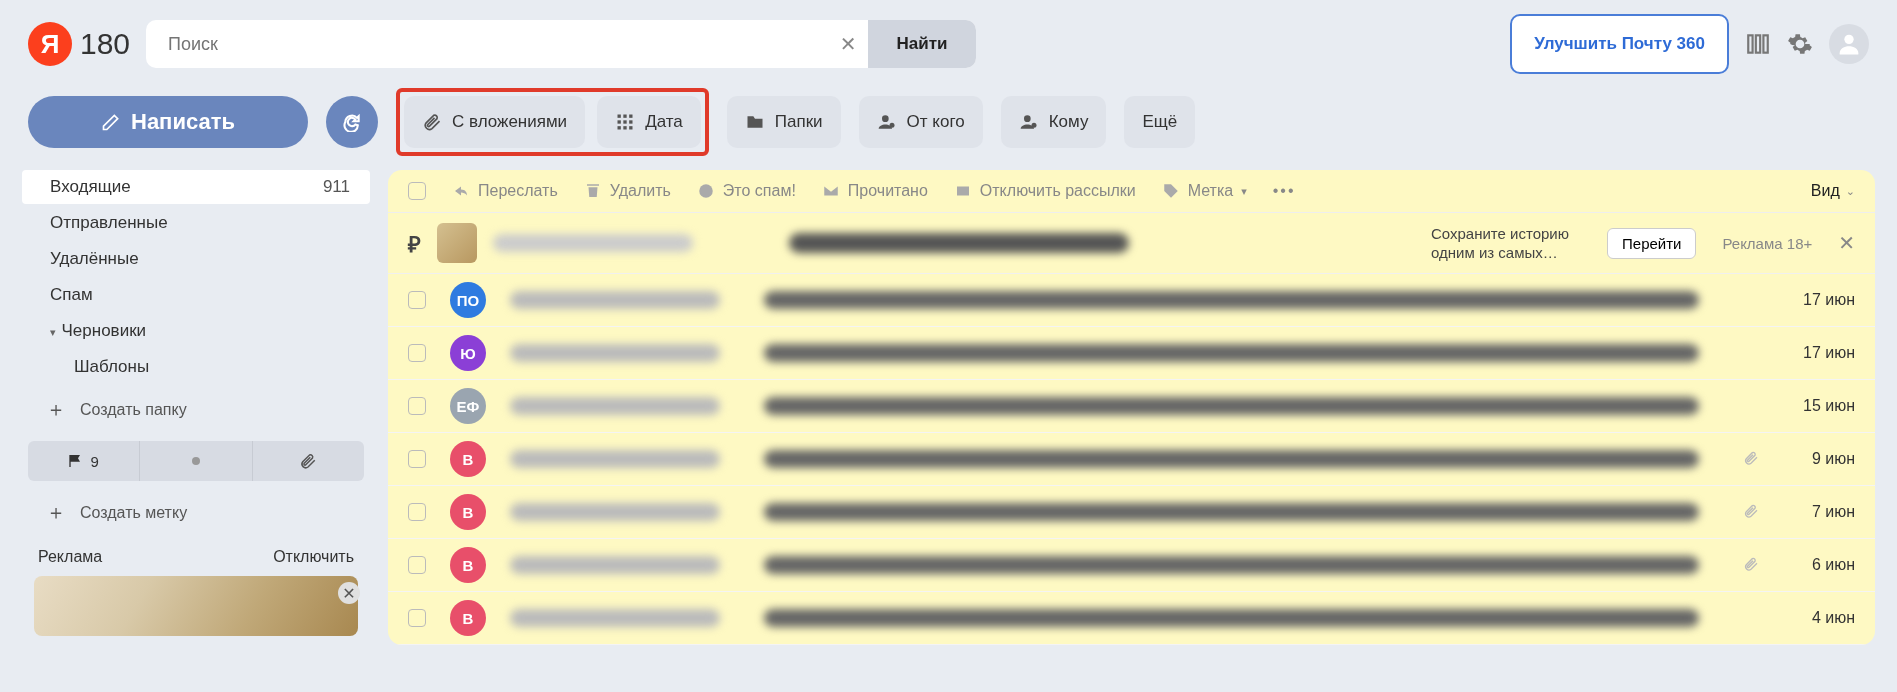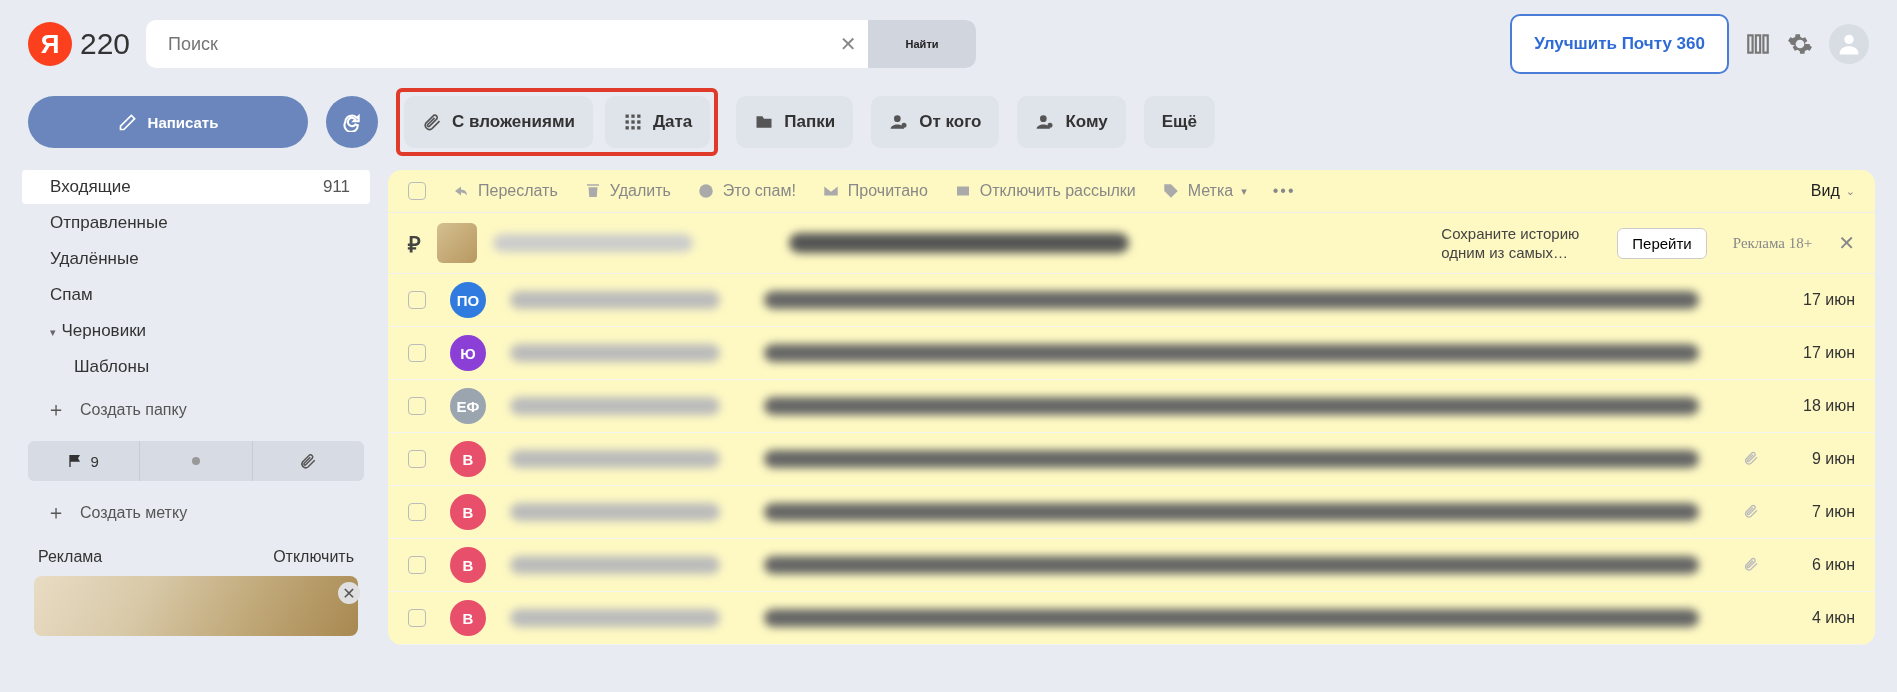--- a/index.html
+++ b/index.html
@@ -30,21 +30,21 @@
   display: flex; align-items: center; background: #ffffff;
   border-radius: 10px; overflow: hidden; width: 830px; height: 48px;
 }
 .search-input {
   flex: 1; border: 0; background: transparent; height: 100%;
   padding: 0 22px; font-size: 18px; color: #666; outline: none;
 }
 .search-clear { width: 40px; display:flex; align-items:center; justify-content:center; color:#888; cursor:pointer; font-size:20px;}
 .search-btn {
   border: 0; background: #d0d5de; height: 100%; width: 108px;
-  font-size: 11px; font-weight: 700; color: #222; cursor: pointer;
+  font-size: 17px; font-weight: 700; color: #222; cursor: pointer;
 }
 .header-spacer { flex: 1; }
 .upgrade-btn {
   background: #fff; border: 2px solid #4a7dd8; color: #2e6bd6;
   font-weight: 600; font-size: 17px; padding: 18px 22px;
   border-radius: 10px; cursor: pointer;
 }
 .header-icon {
   width: 26px; height: 26px; display:flex; align-items:center; justify-content:center;
   color:#777; cursor:pointer;
@@ -53,31 +53,31 @@
   width: 40px; height: 40px; border-radius: 50%; background: #d8dce3;
   display:flex; align-items:center; justify-content:center; cursor:pointer;
 }
 .avatar svg { width: 28px; height: 28px; fill: #fff; }
 
 .toolbar-row {
   display:flex; align-items:center; padding: 0 28px 14px 28px; gap: 18px;
 }
 .compose-btn {
   display:flex; align-items:center; justify-content:center; gap:10px;
-  background:#6a86bd; color:#fff; font-weight:600; font-size:15px;
+  background:#6a86bd; color:#fff; font-weight:600; font-size:22px;
   width: 280px; height:52px; border:0; border-radius:26px; cursor:pointer;
 }
 .refresh-btn {
   width:52px; height:52px; border-radius:50%; background:#6a86bd;
   border:0; color:#fff; cursor:pointer; display:flex; align-items:center; justify-content:center;
 }
 .chip {
   display:flex; align-items:center; gap:10px; background:#dfe3ea;
   border-radius:10px; padding:0 18px; height:52px; font-size:17px;
-  font-weight:700; color:#333; cursor:pointer;
+  font-weight:400; color:#333; cursor:pointer;
 }
 .chip svg, .compose-btn svg, .refresh-btn svg { width:20px; height:20px; }
 .highlight-box {
   border: 4px solid #e03a2a; border-radius:6px;
   padding: 4px; display:flex; gap:12px;
 }
 
 .main { display:flex; padding: 0 22px 0 22px; gap: 18px; }
 .sidebar { width: 348px; display:flex; flex-direction:column; gap:2px; }
 .folder {
@@ -146,21 +146,21 @@
   width:40px;height:40px;border-radius:6px;
   background:linear-gradient(135deg,#d4c090,#b89860);
 }
 .promo-row .blur1 { width:200px; height:18px; background:#ccc; border-radius:9px; filter:blur(4px);}
 .promo-row .blur2 { width:340px; height:20px; background:#555; border-radius:10px; filter:blur(4px); margin-left:80px;}
 .promo-row .save { color:#444; font-size:15px; width:160px; line-height:1.3; margin-left:auto;}
 .promo-row .goto-btn {
   background:#fff; border:1px solid #ccc; padding:6px 14px; border-radius:6px;
   cursor:pointer; font-size:15px;
 }
-.promo-row .ad-label { color:#888; font-size:15px; margin-left:10px;font-family:Liberation Serif, serif;}
+.promo-row .ad-label { color:#888; font-size:15px; margin-left:10px;}
 .promo-row .close-x { color:#888; font-size:20px; cursor:pointer; margin-left:10px;}
 
 .msg {
   display:flex; align-items:center; padding:8px 20px; gap:24px;
   border-bottom:1px solid #f4f4f4;
 }
 .msg .av {
   width:36px;height:36px;border-radius:50%;color:#fff;
   display:flex;align-items:center;justify-content:center;
   font-size:15px;font-weight:600;
@@ -171,21 +171,21 @@
 .msg .clip { width:18px; color:#bbb; }
 
 .blur-dark { background:#666 !important; }
 </style>
 </head>
 <body>
 
 <div class="header">
   <div class="logo-wrap">
     <div class="logo-y">Я</div>
-    <div class="logo-360">220</div>
+    <div class="logo-360">180</div>
   </div>
   <div class="search-wrap">
     <input class="search-input" placeholder="Поиск" style="">
     <div class="search-clear">✕</div>
     <button class="search-btn">Найти</button>
   </div>
   <div class="header-spacer"></div>
   <button class="upgrade-btn">Улучшить Почту 360</button>
   <div class="header-icon">
     <svg viewBox="0 0 24 24" fill="none" stroke="#777" stroke-width="2">
@@ -405,21 +405,21 @@
     <div class="b-subj blur-dark"></div>
     <div class="clip"></div>
     <div class="date">17 июн</div>
   </div>
         <div class="msg">
     <div class="ml-checkbox"></div>
     <div class="av" style="background:#9aa5b0">ЕФ</div>
     <div class="b-sender"></div>
     <div class="b-subj blur-dark"></div>
     <div class="clip"></div>
-    <div class="date">18 июн</div>
+    <div class="date">15 июн</div>
   </div>
         <div class="msg">
     <div class="ml-checkbox"></div>
     <div class="av" style="background:#e84f6a">В</div>
     <div class="b-sender"></div>
     <div class="b-subj blur-dark"></div>
     <div class="clip"><svg width="16" height="16" viewBox="0 0 24 24" fill="none" stroke="#bbb" stroke-width="2">
               <path d="M21 11l-9 9a5 5 0 01-7-7l9-9a3 3 0 014 4l-9 9a1 1 0 01-2-2l8-8"></path>
             </svg></div>
     <div class="date">9 июн</div>

